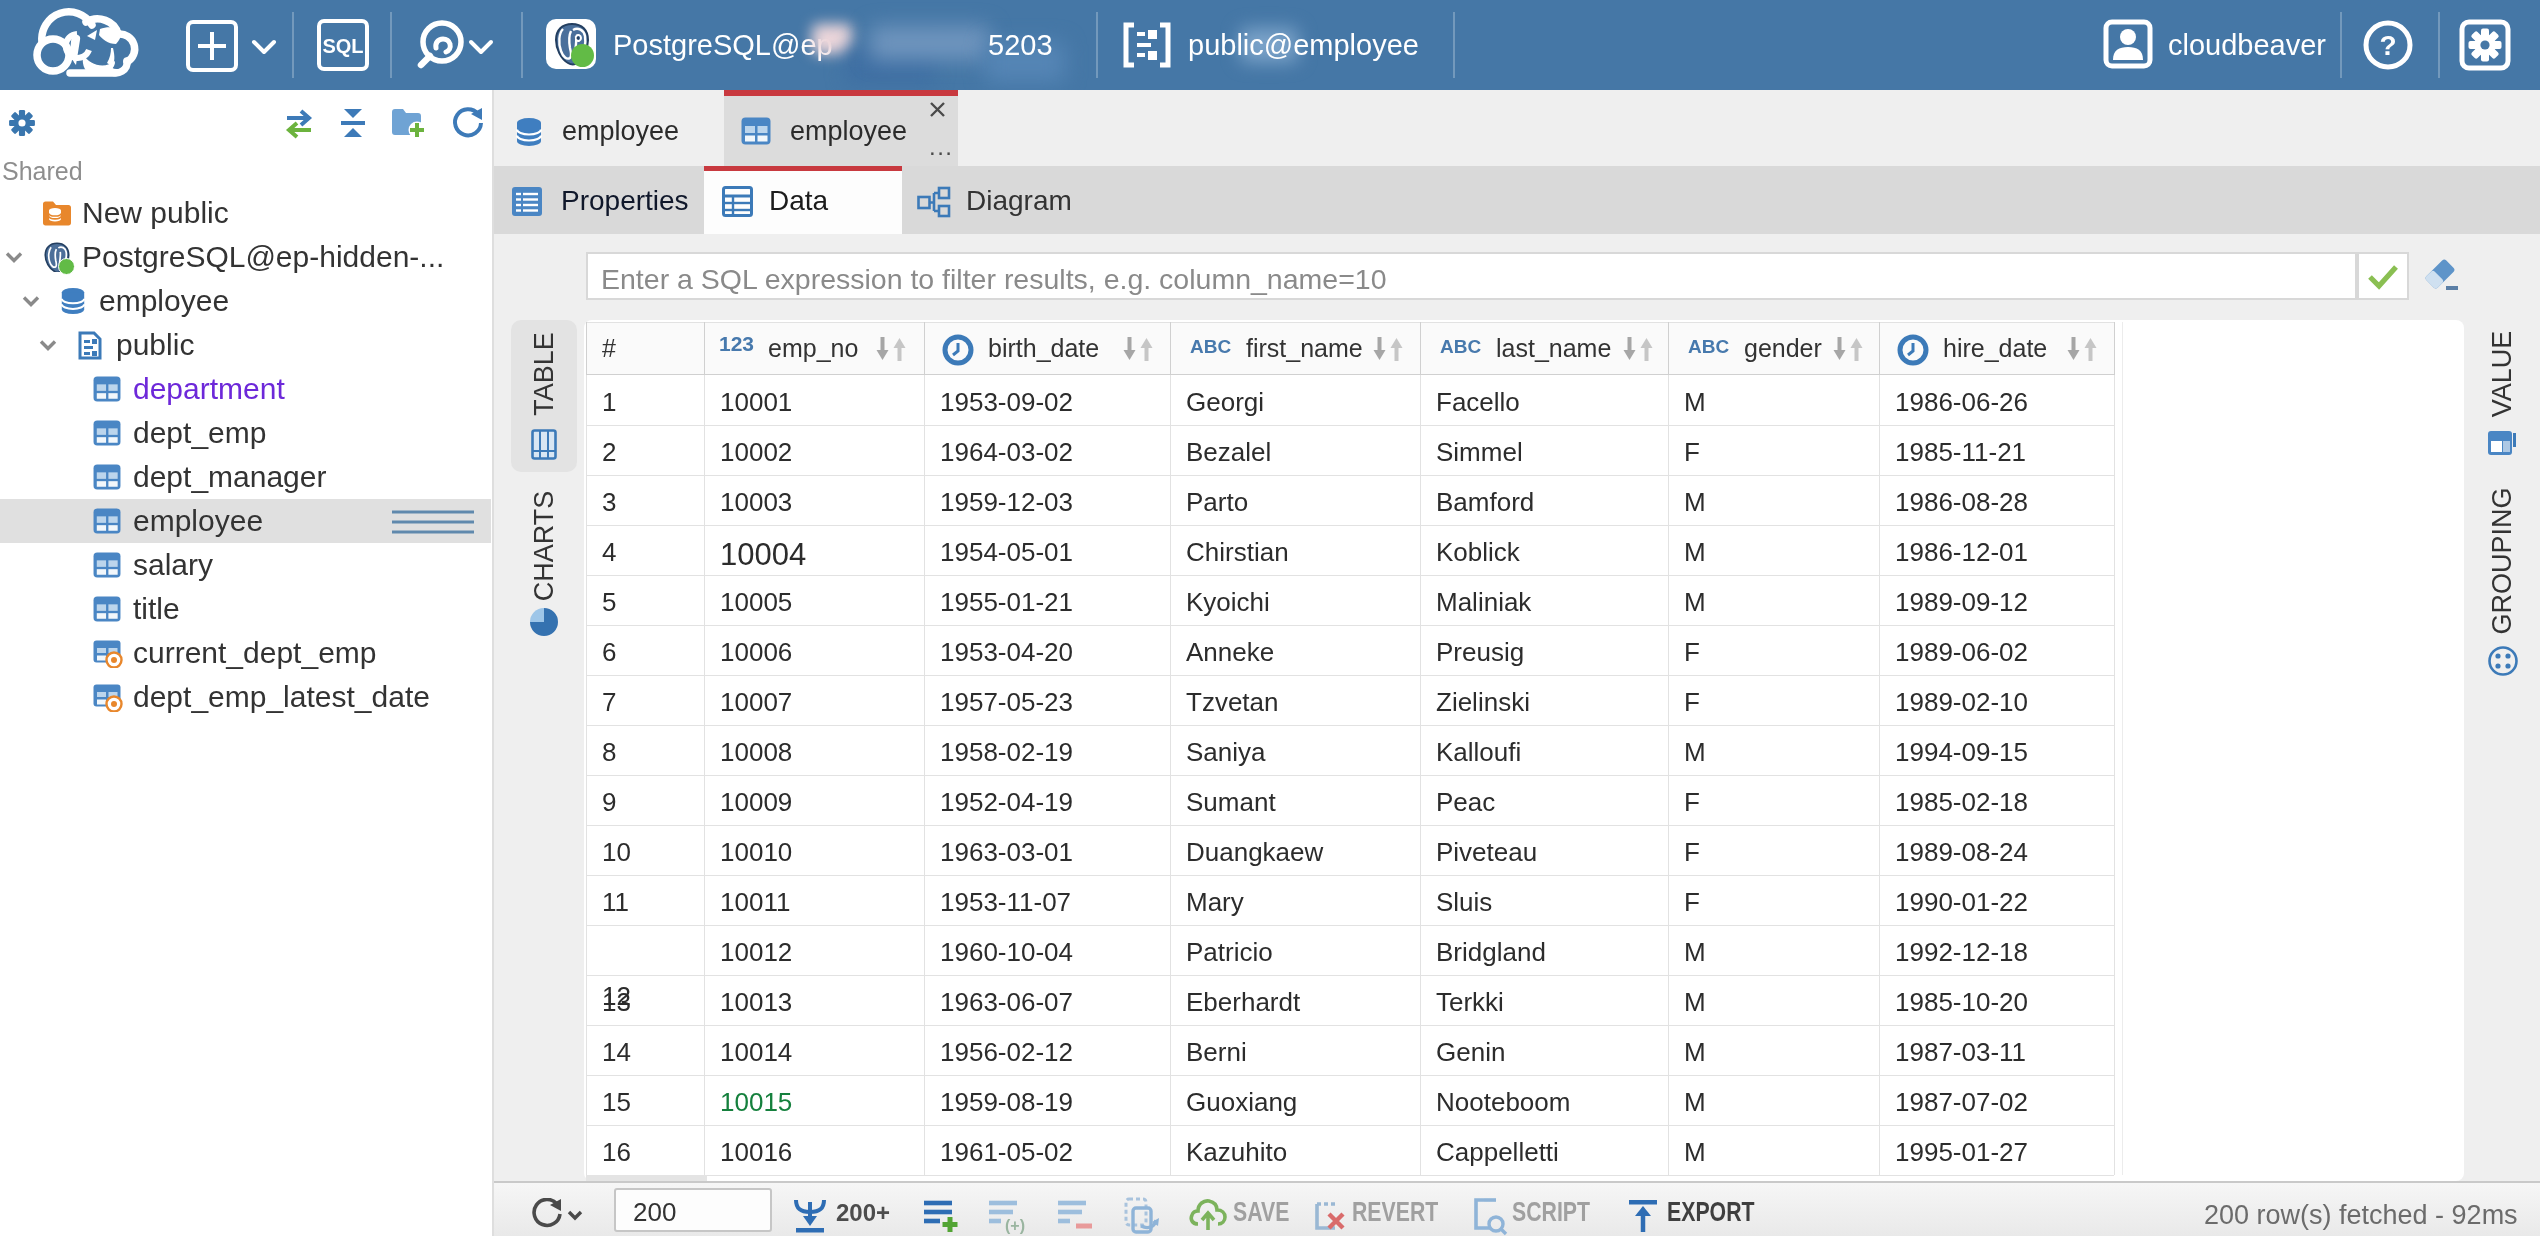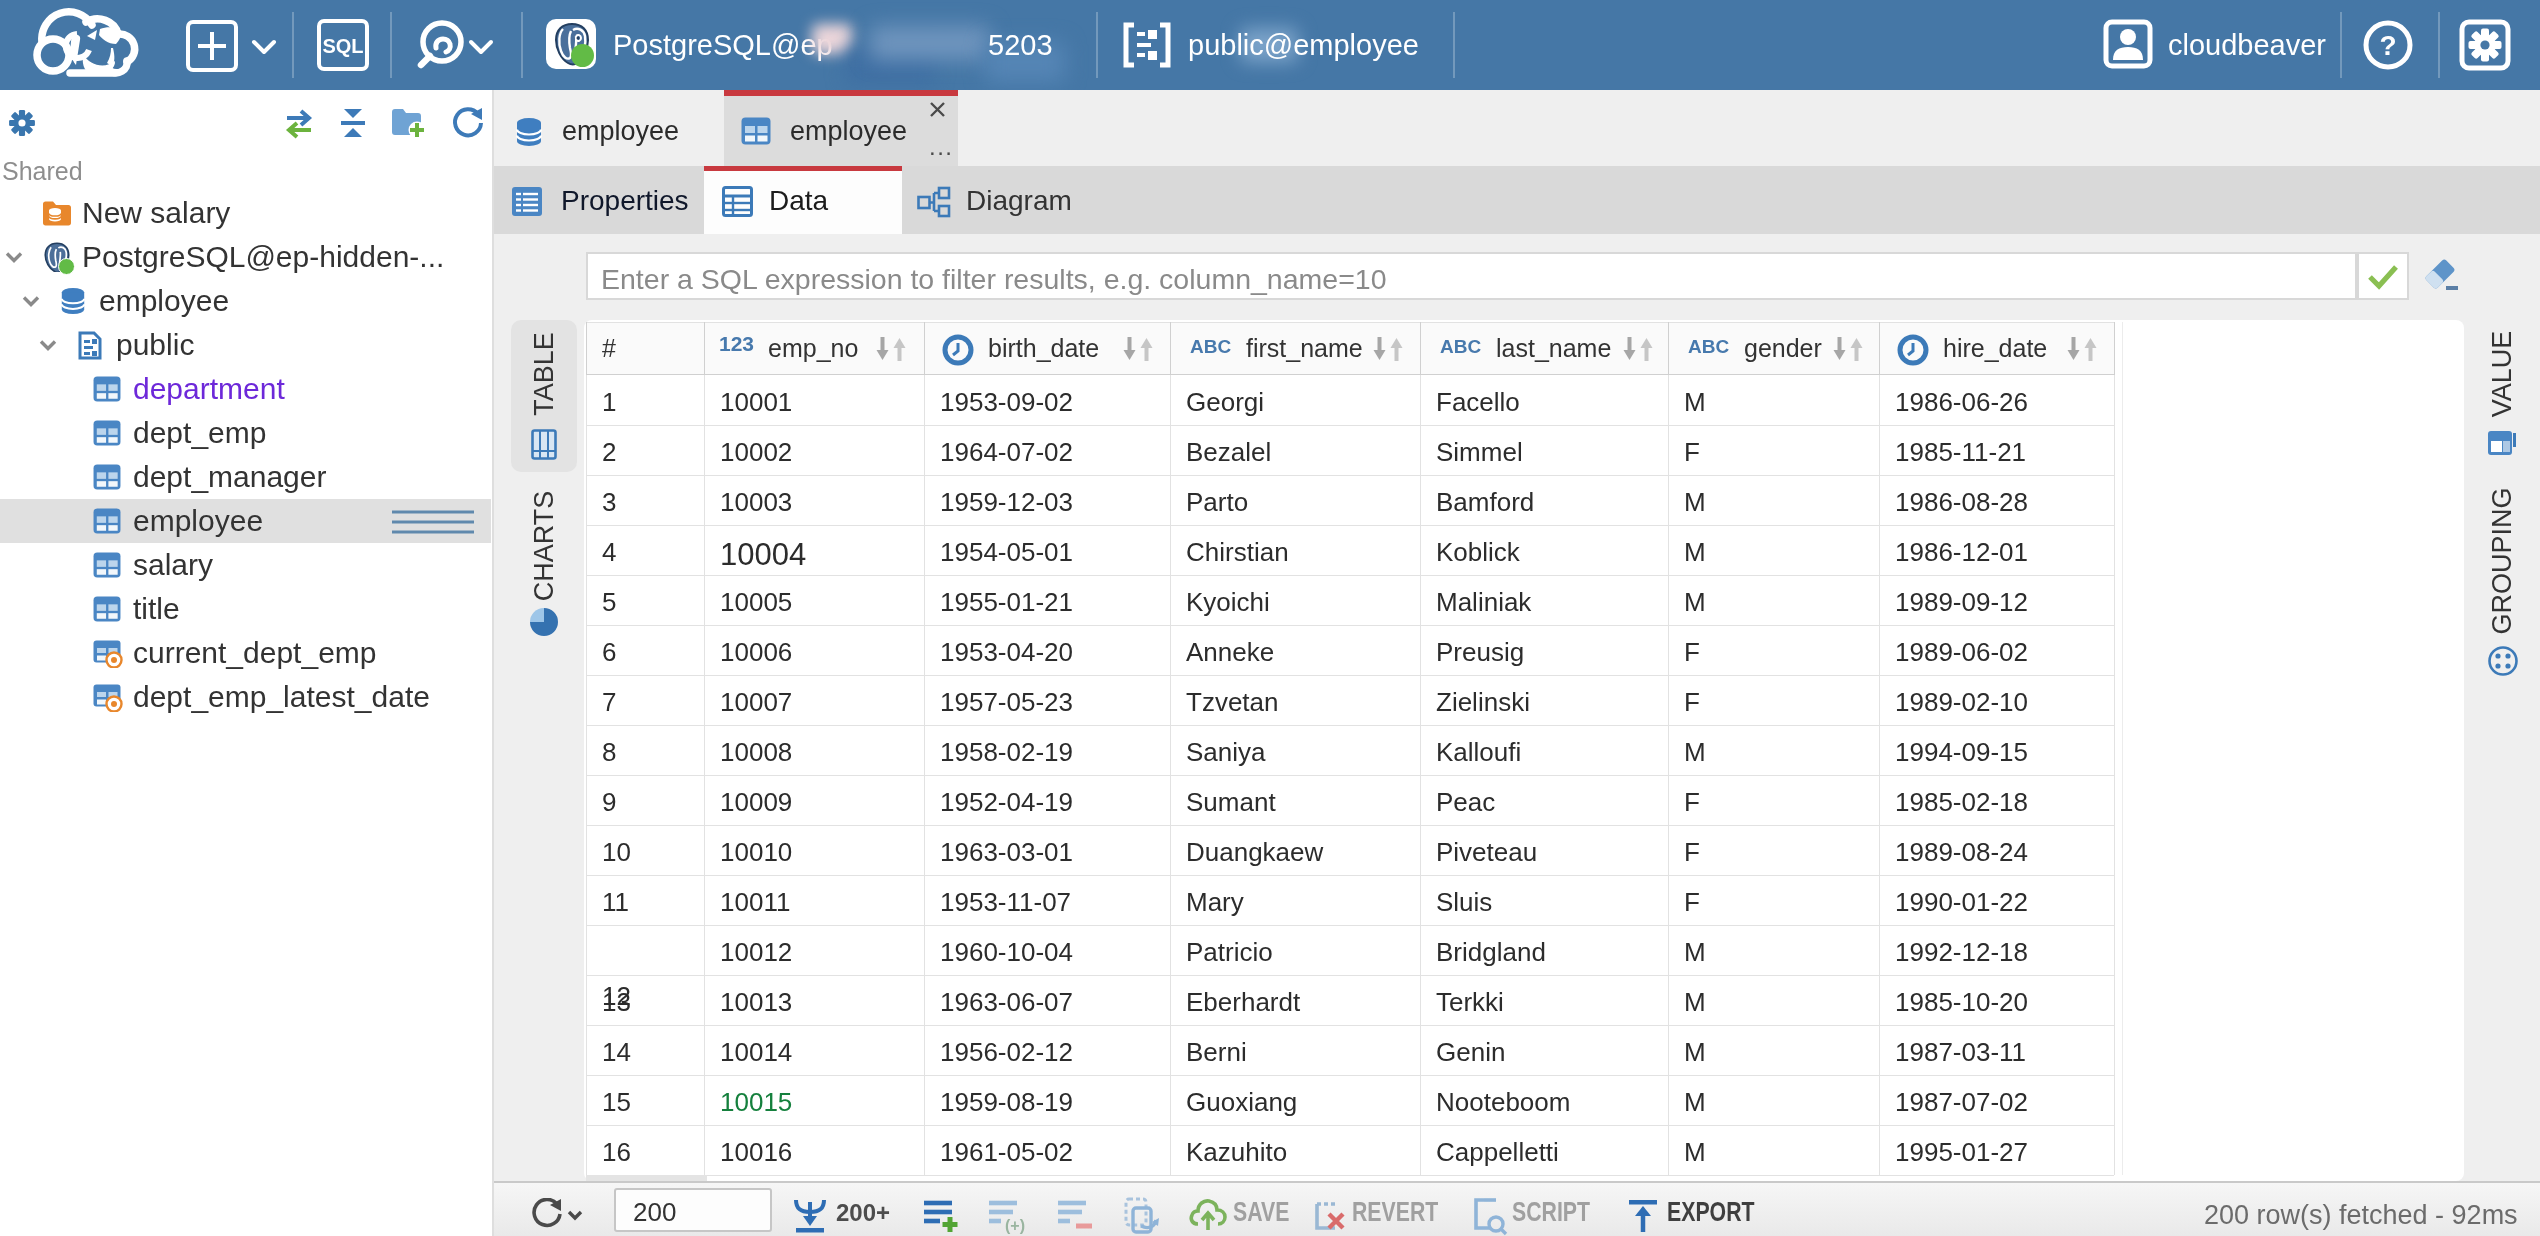--- a/index.html
+++ b/index.html
@@ -136,21 +136,21 @@
 <polygon points="33,2 33,14 22,8" fill="#3d7ab8"></polygon>
 </svg>
 <div class="tx" style="left:2px;top:157px;font-size:25px;color:#8e8e8e;">Shared</div>
 <div class="ab" style="left:0;top:499px;width:491px;height:44px;background:#e0e0e0;"></div>
 <svg class="ab" style="left:42px;top:200px;" width="30" height="27" viewBox="0 0 30 27">
 <path d="M1,4 C1,2.5 2,1.5 3.5,1.5 L11,1.5 L14,5 L26.5,5 C28,5 29,6 29,7.5 L29,23 C29,24.5 28,25.5 26.5,25.5 L3.5,25.5 C2,25.5 1,24.5 1,23 Z" fill="#e8872c"></path>
 <ellipse cx="13" cy="10.5" rx="6" ry="2.6" fill="#fff"></ellipse>
 <path d="M7,10.5 L7,19 A6,2.6 0 0 0 19,19 L19,10.5 Z" fill="#fff"></path>
 <path d="M7,13.4 A6,2.6 0 0 0 19,13.4 M7,16.3 A6,2.6 0 0 0 19,16.3" stroke="#e8872c" stroke-width="1.6" fill="none"></path>
 </svg>
-<div class="tx" style="left:82px;top:191px;height:44px;line-height:44px;font-size:30px;color:#333333;">New salary</div>
+<div class="tx" style="left:82px;top:191px;height:44px;line-height:44px;font-size:30px;color:#333333;">New public</div>
 <svg class="ab" style="left:3px;top:246px;" width="22" height="22" viewBox="0 0 22 22">
 <polyline points="4,7.5 11,14.5 18,7.5" fill="none" stroke="#8a8a8a" stroke-width="3.4"></polyline>
 </svg>
 <svg class="ab" style="left:42px;top:242px;" width="30" height="30" viewBox="0 0 46 46">
 <path d="M23,2 C12,2 5,9 5,20 C5,30 11,41 19,45 C22,47 26,47 28,45 C35,41 41,30 41,20 C41,9 34,2 23,2 Z" fill="#4c6f99" stroke="#243f60" stroke-width="2.5"></path>
 <path d="M14,8 C10,13 9,23 12,31 C14,37 18,40 21,38 C23,36 22,32 21,28 C20,22 20,15 22,11" fill="none" stroke="#fff" stroke-width="2.6"></path>
 <path d="M25,9 C30,6 36,9 37,15 C38,22 36,30 32,35 C30,38 27,37 27,33 C27,28 29,21 28,15" fill="none" stroke="#fff" stroke-width="2.6"></path>
 </svg>
 <div class="ab" style="left:58px;top:258px;width:17px;height:17px;border-radius:50%;background:#62bb46;border:1.5px solid #fff;box-sizing:border-box;"></div>
 <div class="tx" style="left:82px;top:235px;height:44px;line-height:44px;font-size:30px;color:#333333;">PostgreSQL@ep-hidden-...</div>
@@ -460,21 +460,21 @@
 </svg>
 <div class="tx" style="left:602px;top:387px;font-size:26px;color:#2c2c2c;">1</div>
 <div class="tx" style="left:720px;top:387px;font-size:26px;color:#2c2c2c;">10001</div>
 <div class="tx" style="left:940px;top:387px;font-size:26px;color:#2c2c2c;">1953-09-02</div>
 <div class="tx" style="left:1186px;top:387px;font-size:26px;color:#2c2c2c;">Georgi</div>
 <div class="tx" style="left:1436px;top:387px;font-size:26px;color:#2c2c2c;">Facello</div>
 <div class="tx" style="left:1684px;top:387px;font-size:26px;color:#2c2c2c;">M</div>
 <div class="tx" style="left:1895px;top:387px;font-size:26px;color:#2c2c2c;">1986-06-26</div>
 <div class="tx" style="left:602px;top:437px;font-size:26px;color:#2c2c2c;">2</div>
 <div class="tx" style="left:720px;top:437px;font-size:26px;color:#2c2c2c;">10002</div>
-<div class="tx" style="left:940px;top:437px;font-size:26px;color:#2c2c2c;">1964-07-02</div>
+<div class="tx" style="left:940px;top:437px;font-size:26px;color:#2c2c2c;">1964-03-02</div>
 <div class="tx" style="left:1186px;top:437px;font-size:26px;color:#2c2c2c;">Bezalel</div>
 <div class="tx" style="left:1436px;top:437px;font-size:26px;color:#2c2c2c;">Simmel</div>
 <div class="tx" style="left:1684px;top:437px;font-size:26px;color:#2c2c2c;">F</div>
 <div class="tx" style="left:1895px;top:437px;font-size:26px;color:#2c2c2c;">1985-11-21</div>
 <div class="tx" style="left:602px;top:487px;font-size:26px;color:#2c2c2c;">3</div>
 <div class="tx" style="left:720px;top:487px;font-size:26px;color:#2c2c2c;">10003</div>
 <div class="tx" style="left:940px;top:487px;font-size:26px;color:#2c2c2c;">1959-12-03</div>
 <div class="tx" style="left:1186px;top:487px;font-size:26px;color:#2c2c2c;">Parto</div>
 <div class="tx" style="left:1436px;top:487px;font-size:26px;color:#2c2c2c;">Bamford</div>
 <div class="tx" style="left:1684px;top:487px;font-size:26px;color:#2c2c2c;">M</div>

